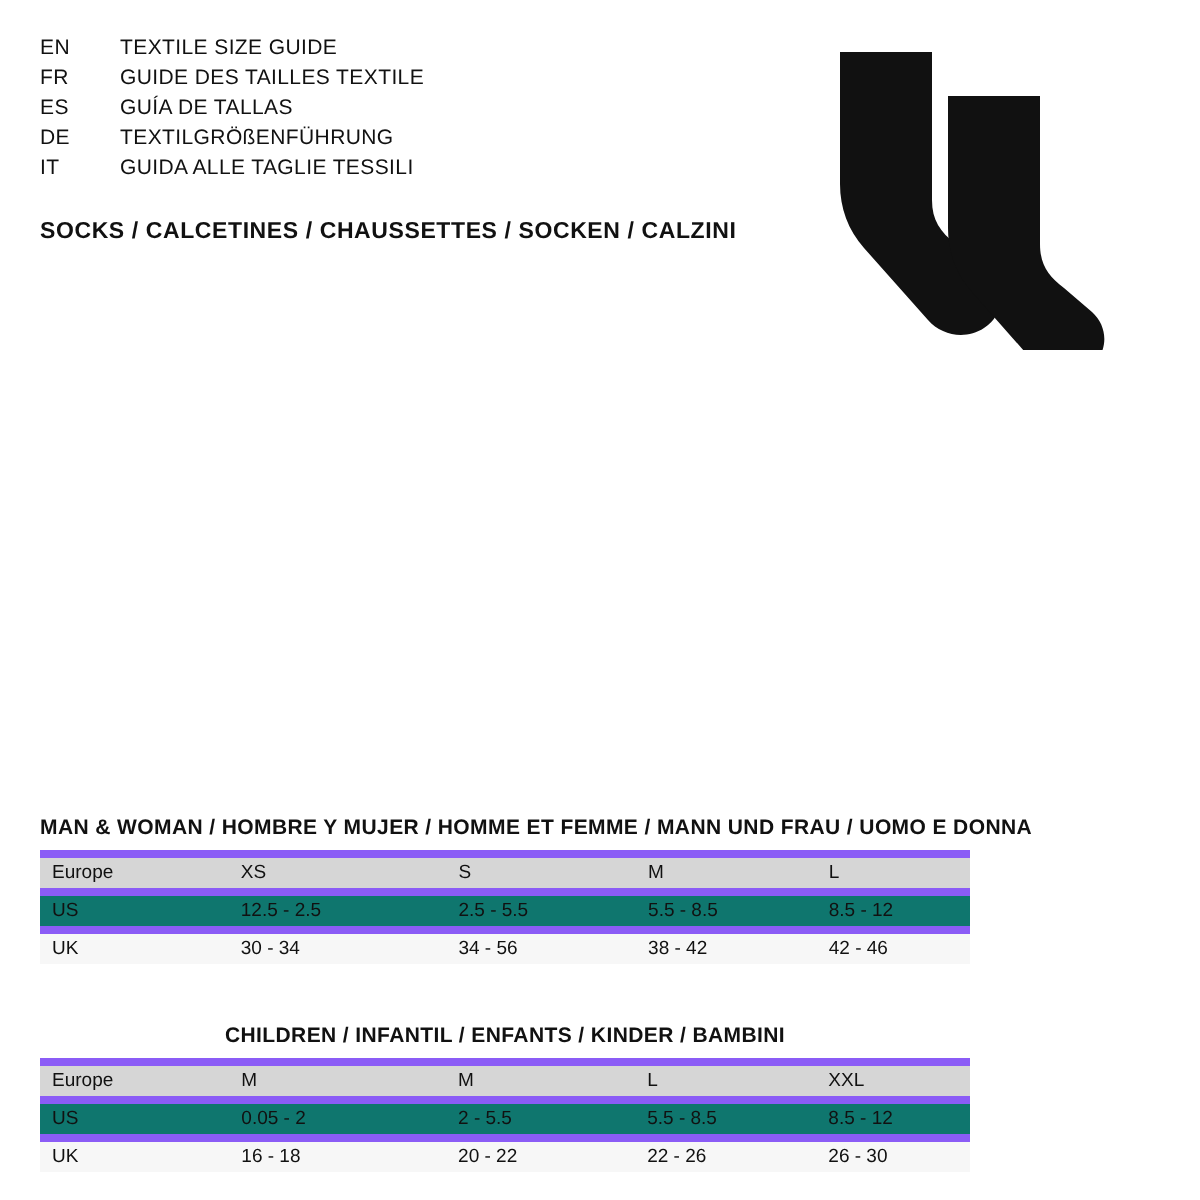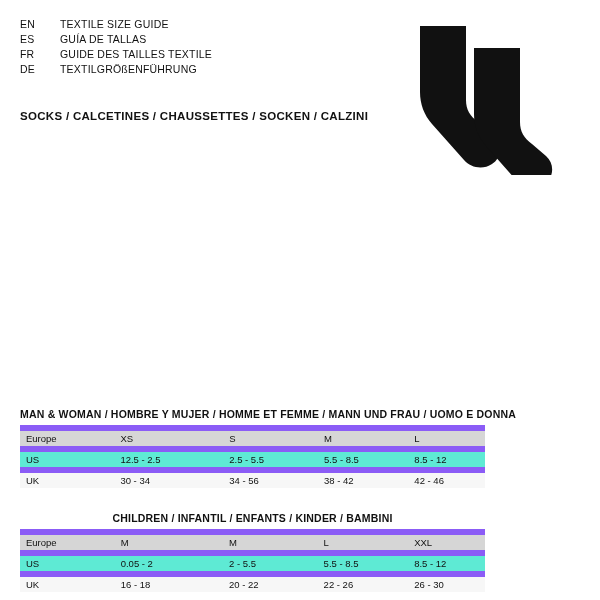--- a/index.html
+++ b/index.html
@@ -80,28 +80,28 @@
   }
   table.size {
     border-collapse: collapse;
     width: 465px;
     font-size: 9.5px;
     color: #111111;
   }
   table.size td {
     height: 15px;
     padding: 0 0 0 6px;
-    border-top: 6px solid #8b5cf6;
+    border-top: 4px solid #8b5cf6;
     white-space: nowrap;
   }
   table.size tr.head td {
     background: #d6d6d6;
   }
   table.size tr.odd td {
-    background: #5eead4;
+    background: #0f766e;
   }
   table.size tr.even td {
     background: #f7f7f7;
   }
   .c0 { width: 95px; }
   .c1 { width: 110px; }
   .c2 { width: 95px; }
   .c3 { width: 90px; }
   .c4 { width: 75px; }
 
@@ -113,30 +113,34 @@
 
 <div class="page">
 
   <table class="lang-table">
     <tbody>
       <tr>
         <td class="lang-code">EN</td>
         <td class="lang-name">TEXTILE SIZE GUIDE</td>
       </tr>
       <tr>
+        <td class="lang-code">FR</td>
+        <td class="lang-name">GUIDE DES TAILLES TEXTILE</td>
+      </tr>
+      <tr>
         <td class="lang-code">ES</td>
         <td class="lang-name">GUÍA DE TALLAS</td>
       </tr>
       <tr>
-        <td class="lang-code">FR</td>
-        <td class="lang-name">GUIDE DES TAILLES TEXTILE</td>
-      </tr>
-      <tr>
         <td class="lang-code">DE</td>
         <td class="lang-name">TEXTILGRÖßENFÜHRUNG</td>
+      </tr>
+      <tr>
+        <td class="lang-code">IT</td>
+        <td class="lang-name">GUIDA ALLE TAGLIE TESSILI</td>
       </tr>
     </tbody>
   </table>
 
   <div class="product-line">SOCKS / CALCETINES / CHAUSSETTES / SOCKEN / CALZINI</div>
 
   <div class="sock-art">
     <svg width="160" height="155" viewBox="0 0 160 155" xmlns="http://www.w3.org/2000/svg">
 
       <path d="M18,6 h38 v74 c0,10 4,16 12,22 l16,14 c9,8 8,22 -2,28 c-9,6 -21,4 -28,-4 L22,104 C14,95 10,84 10,72 V6 Z" fill="#111111"></path>

